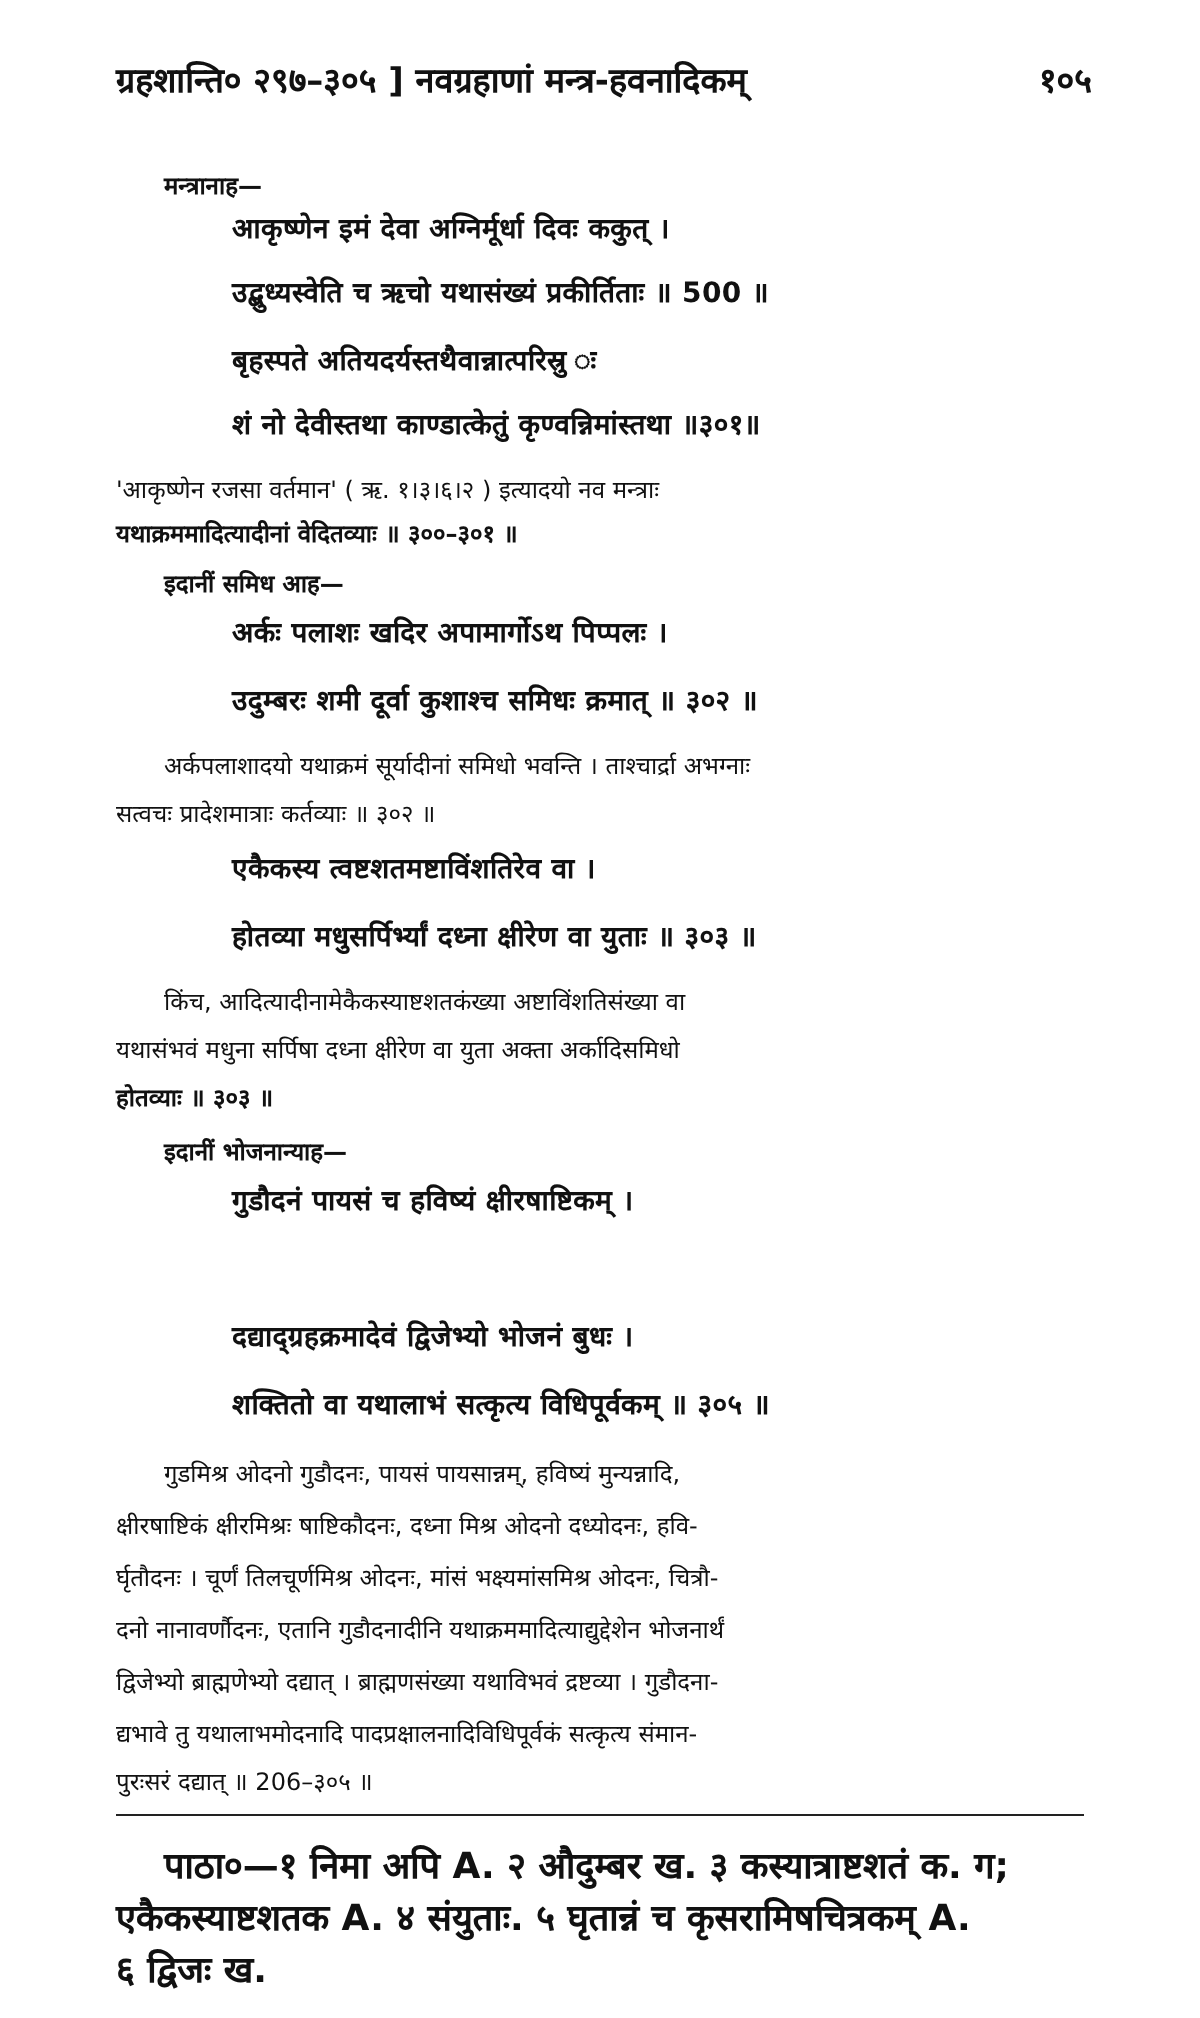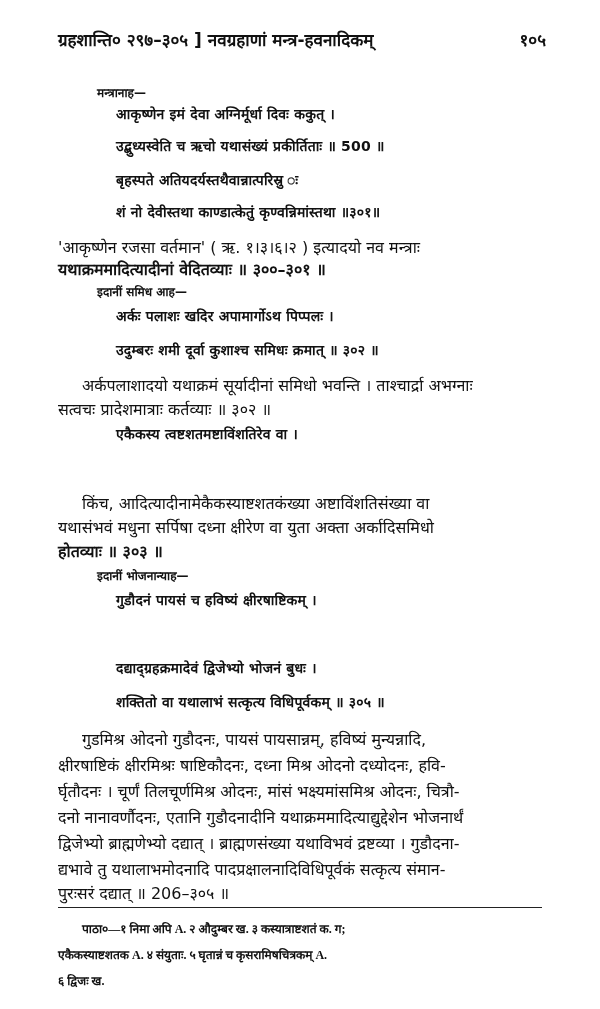--- a/index.html
+++ b/index.html
@@ -7,26 +7,26 @@
     width: 600px; height: 1009px; position: relative; overflow: hidden;
     font-family: "DejaVu Sans", sans-serif; color: #111;
   }
   .page { position: absolute; left: 0; top: 0; width: 556px; height: 1009px; }
   .header {
     position: absolute; left: 58px; top: 28px; width: 488px;
     display: flex; justify-content: space-between; align-items: baseline;
     font-size: 17px; font-weight: bold; white-space: nowrap;
   }
   .line { position: absolute; white-space: nowrap; }
-  .intro { left: 97px; font-size: 12px; font-weight: bold; }
+  .intro { left: 82px; font-size: 12px; font-weight: bold; }
   .verse { left: 116px; font-size: 14px; font-weight: bold; letter-spacing: 0.2px; }
-  .comm { left: 58px; font-size: 16px; }
+  .comm { left: 58px; font-size: 12px; }
   .comm.ind { left: 82px; }
   .rule { position: absolute; left: 58px; top: 907px; width: 484px; height: 1px; background: #222; }
-  .foot { left: 58px; font-size: 12px; font-weight: bold; font-family: Liberation Serif, serif; }
+  .foot { left: 58px; font-size: 18px; font-weight: bold; }
   .foot.ind { left: 82px; }
 </style>
 </head>
 <body>
 
 <div class="page">
 
   <div class="header">
     <span>ग्रहशान्ति० २९७–३०५ ] नवग्रहाणां मन्त्र-हवनादिकम्</span>
     <span>१०५</span>
@@ -39,20 +39,21 @@
   <div class="line verse" style="top:202px">शं नो देवीस्तथा काण्डात्केतुं कृण्वन्निमांस्तथा ॥३०१॥</div>
   <div class="line comm" style="top:236px">'आकृष्णेन रजसा वर्तमान' ( ऋ. १।३।६।२ ) इत्यादयो नव मन्त्राः</div>
   <div class="line comm" style="top:258px;font-weight:bold">यथाक्रममादित्यादीनां वेदितव्याः ॥ ३००–३०१ ॥</div>
 
   <div class="line intro" style="top:283px">इदानीं समिध आह—</div>
   <div class="line verse" style="top:306px">अर्कः पलाशः खदिर अपामार्गोऽथ पिप्पलः ।</div>
   <div class="line verse" style="top:340px">उदुम्बरः शमी दूर्वा कुशाश्च समिधः क्रमात् ॥ ३०२ ॥</div>
   <div class="line comm ind" style="top:374px">अर्कपलाशादयो यथाक्रमं सूर्यादीनां समिधो भवन्ति । ताश्चार्द्रा अभग्नाः</div>
   <div class="line comm" style="top:398px">सत्वचः प्रादेशमात्राः कर्तव्याः ॥ ३०२ ॥</div>
   <div class="line verse" style="top:424px">एकैकस्य त्वष्टशतमष्टाविंशतिरेव वा ।</div>
+  <div class="line verse" style="top:458px">होतव्या मधुसर्पिर्भ्यां दध्ना क्षीरेण वा युताः ॥ ३०३ ॥</div>
   <div class="line comm ind" style="top:492px">किंच, आदित्यादीनामेकैकस्याष्टशतकंख्या अष्टाविंशतिसंख्या वा</div>
   <div class="line comm" style="top:516px">यथासंभवं मधुना सर्पिषा दध्ना क्षीरेण वा युता अक्ता अर्कादिसमिधो</div>
   <div class="line comm" style="top:540px;font-weight:bold">होतव्याः ॥ ३०३ ॥</div>
 
   <div class="line intro" style="top:567px">इदानीं भोजनान्याह—</div>
   <div class="line verse" style="top:590px">गुडौदनं पायसं च हविष्यं क्षीरषाष्टिकम् ।</div>
   <div class="line verse" style="top:658px">दद्याद्ग्रहक्रमादेवं द्विजेभ्यो भोजनं बुधः ।</div>
   <div class="line verse" style="top:692px">शक्तितो वा यथालाभं सत्कृत्य विधिपूर्वकम् ॥ ३०५ ॥</div>
   <div class="line comm ind" style="top:728px">गुडमिश्र ओदनो गुडौदनः, पायसं पायसान्नम्, हविष्यं मुन्यन्नादि,</div>
   <div class="line comm" style="top:754px">क्षीरषाष्टिकं क्षीरमिश्रः षाष्टिकौदनः, दध्ना मिश्र ओदनो दध्योदनः, हवि-</div>

